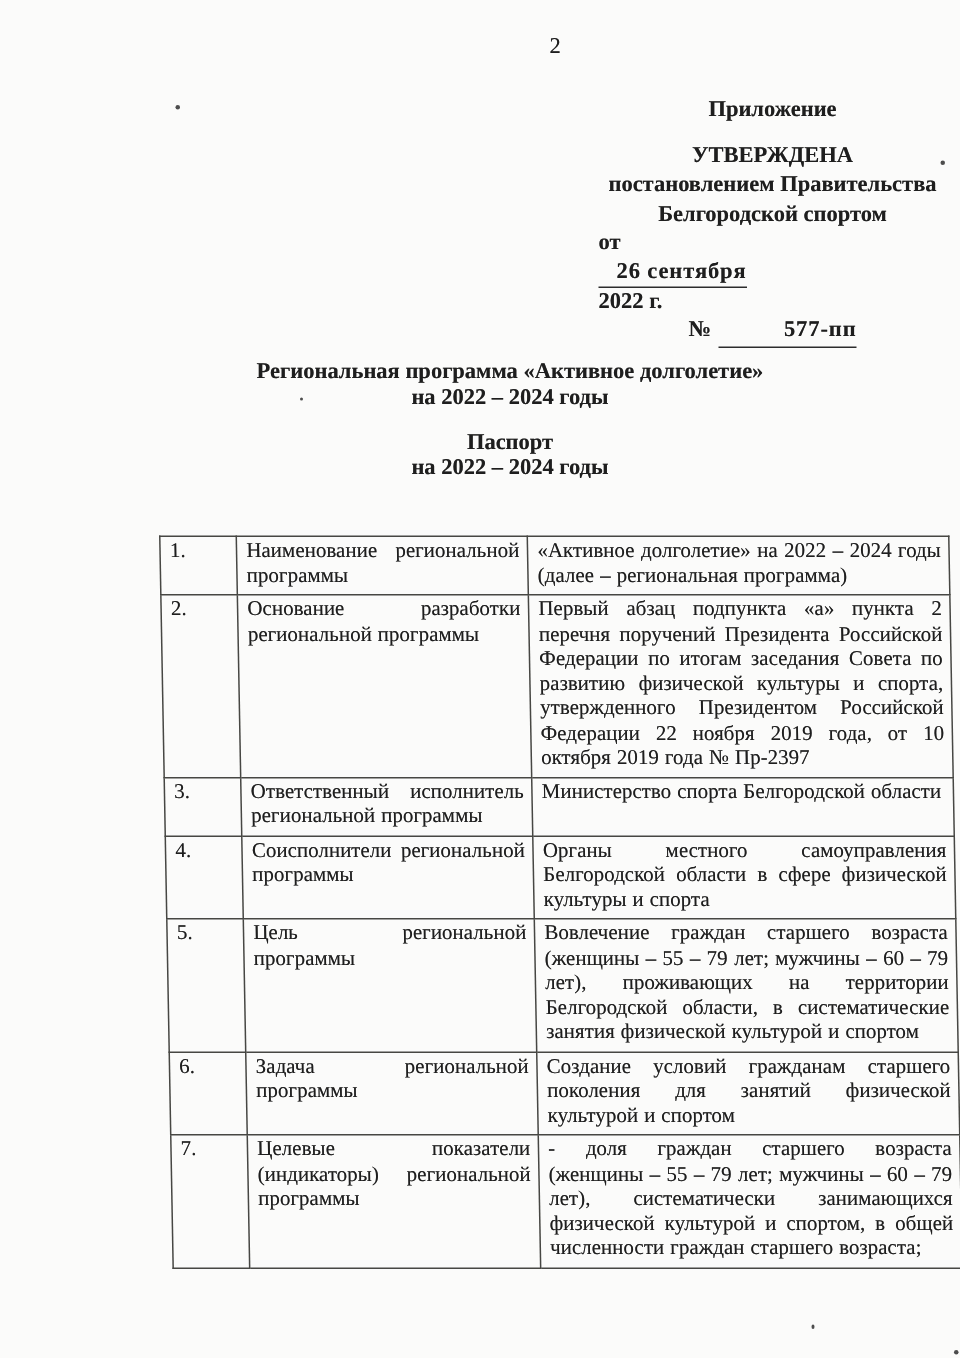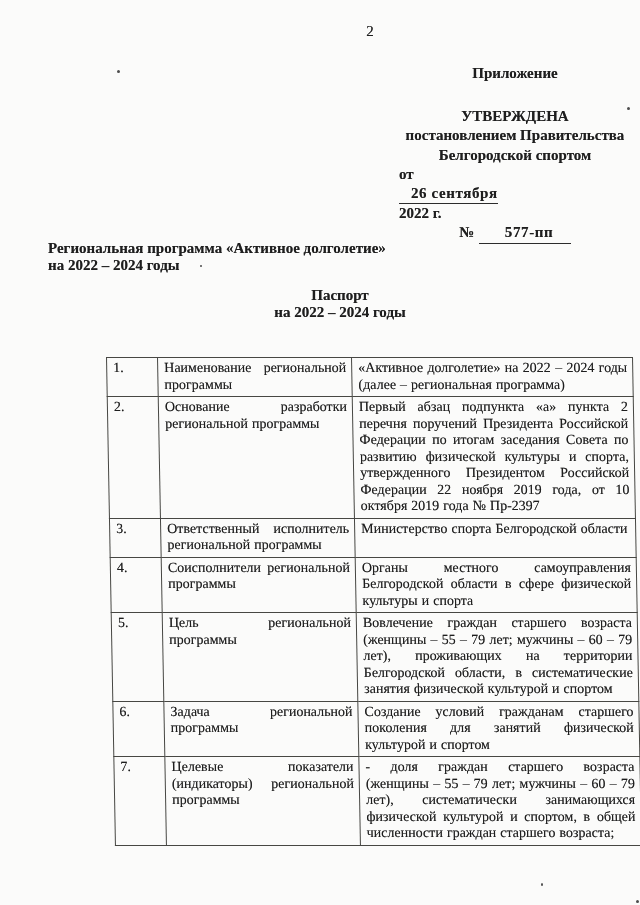--- a/index.html
+++ b/index.html
@@ -14,36 +14,36 @@
   }
   .page-number {
     position: absolute; left: 355px; top: 23px; width: 30px;
     text-align: center; font-size: 15px;
   }
   .approval {
     position: absolute; left: 399px; top: 64px; width: 232px;
     text-align: center; font-weight: bold;
     font-size: 15px; line-height: 19.2px;
   }
-  .appendix { margin-bottom: 24px; }
+  .appendix { margin-bottom: 12px; }
   .date-line {
     display: flex; align-items: baseline; text-align: left; flex-direction: column;
   }
   .date-prefix { padding-right: 3px; }
   .fill {
     font-weight: bold; letter-spacing: 0.6px;
     border-bottom: 1.4px solid #2c2c2c;
     white-space: nowrap;
   }
   .fill-date { flex: 1; padding-left: 12px; margin-right: 5px; }
   .num-line { display: flex; justify-content: center; align-items: baseline; }
-  .fill-num { width: 84px; padding-left: 8px; text-align: center; margin-left: 5px; }
+  .fill-num { width: 84px; padding-left: 8px; text-align: right; margin-left: 5px; }
   .title-block {
     position: absolute; left: 48px; top: 240px; width: 584px;
-    text-align: left; font-weight: bold;
+    text-align: center; font-weight: bold;
     font-size: 15px; line-height: 17px;
   }
   .passport-block {
     position: absolute; left: 48px; top: 287px; width: 584px;
     text-align: center; font-weight: bold;
     font-size: 15px; line-height: 16.5px;
   }
   table.passport-table {
     position: absolute; left: 106px; top: 357px; width: 527px;
     border-collapse: collapse;

